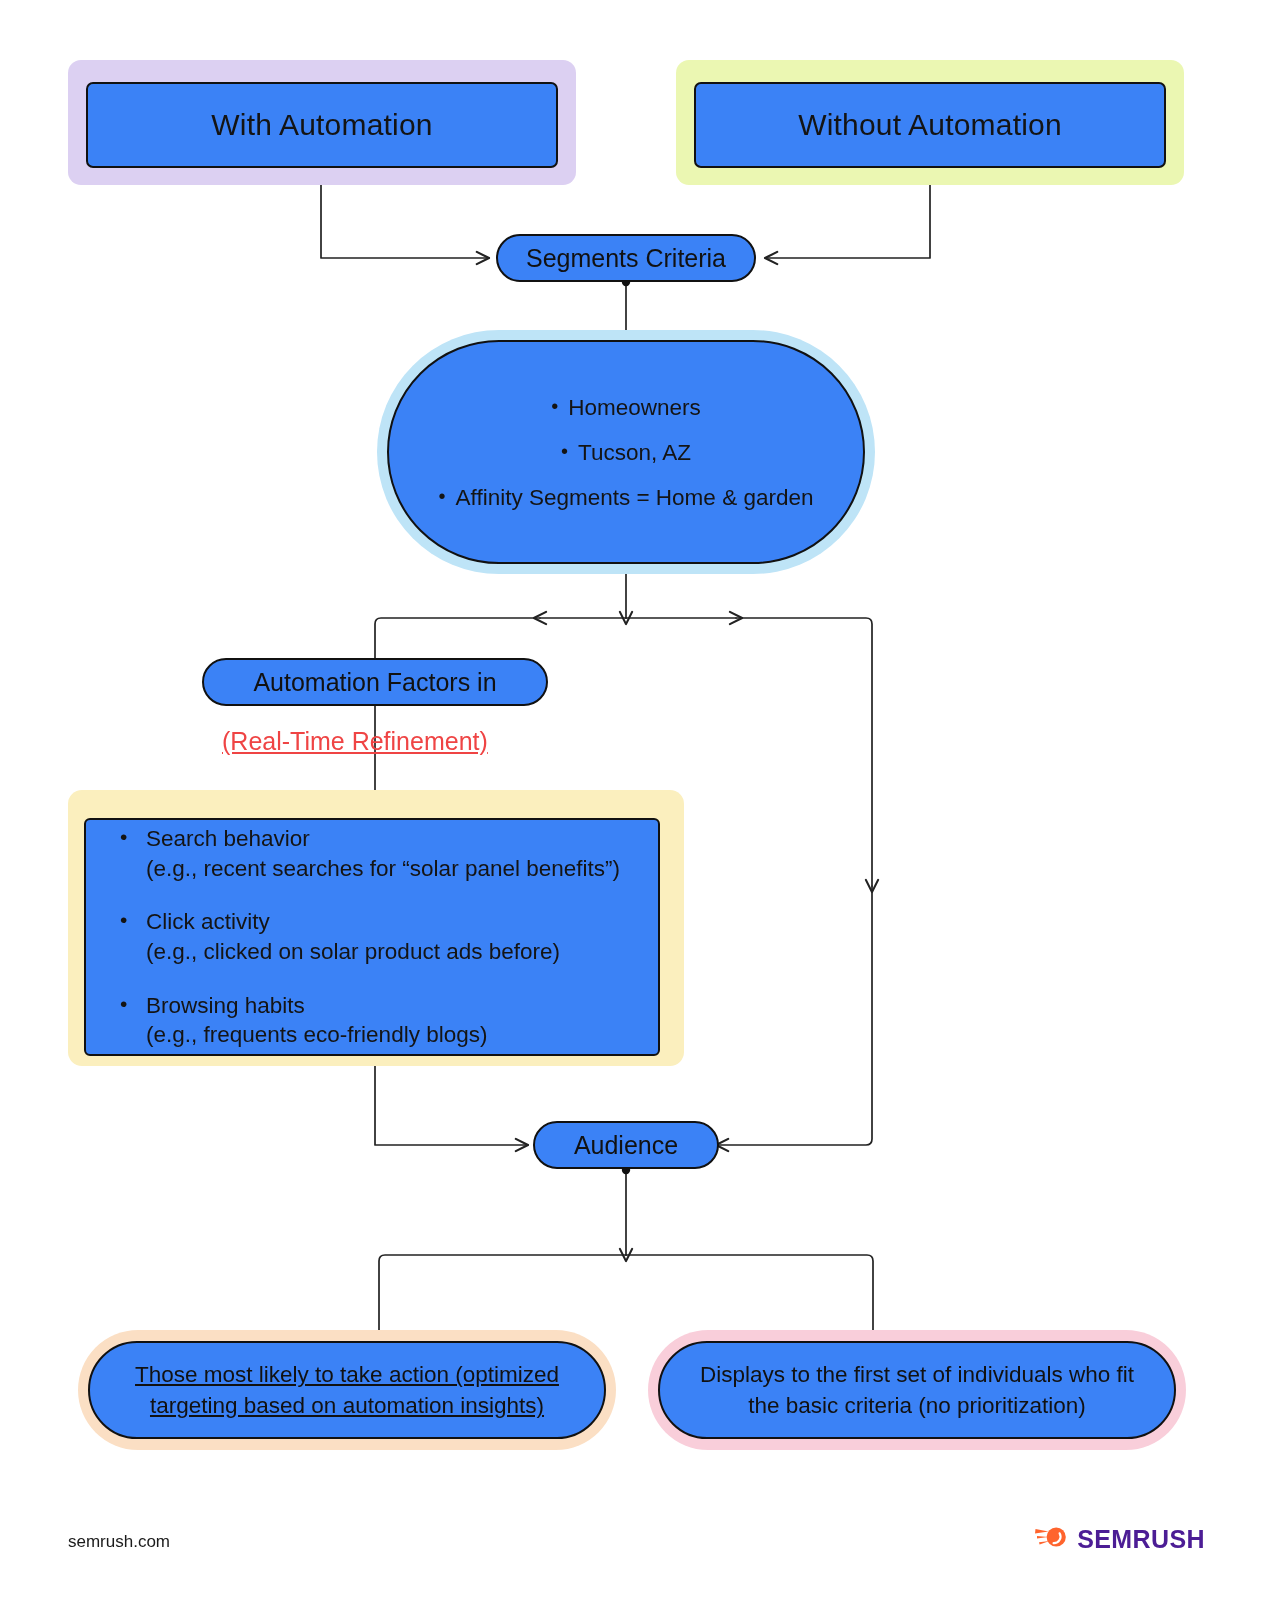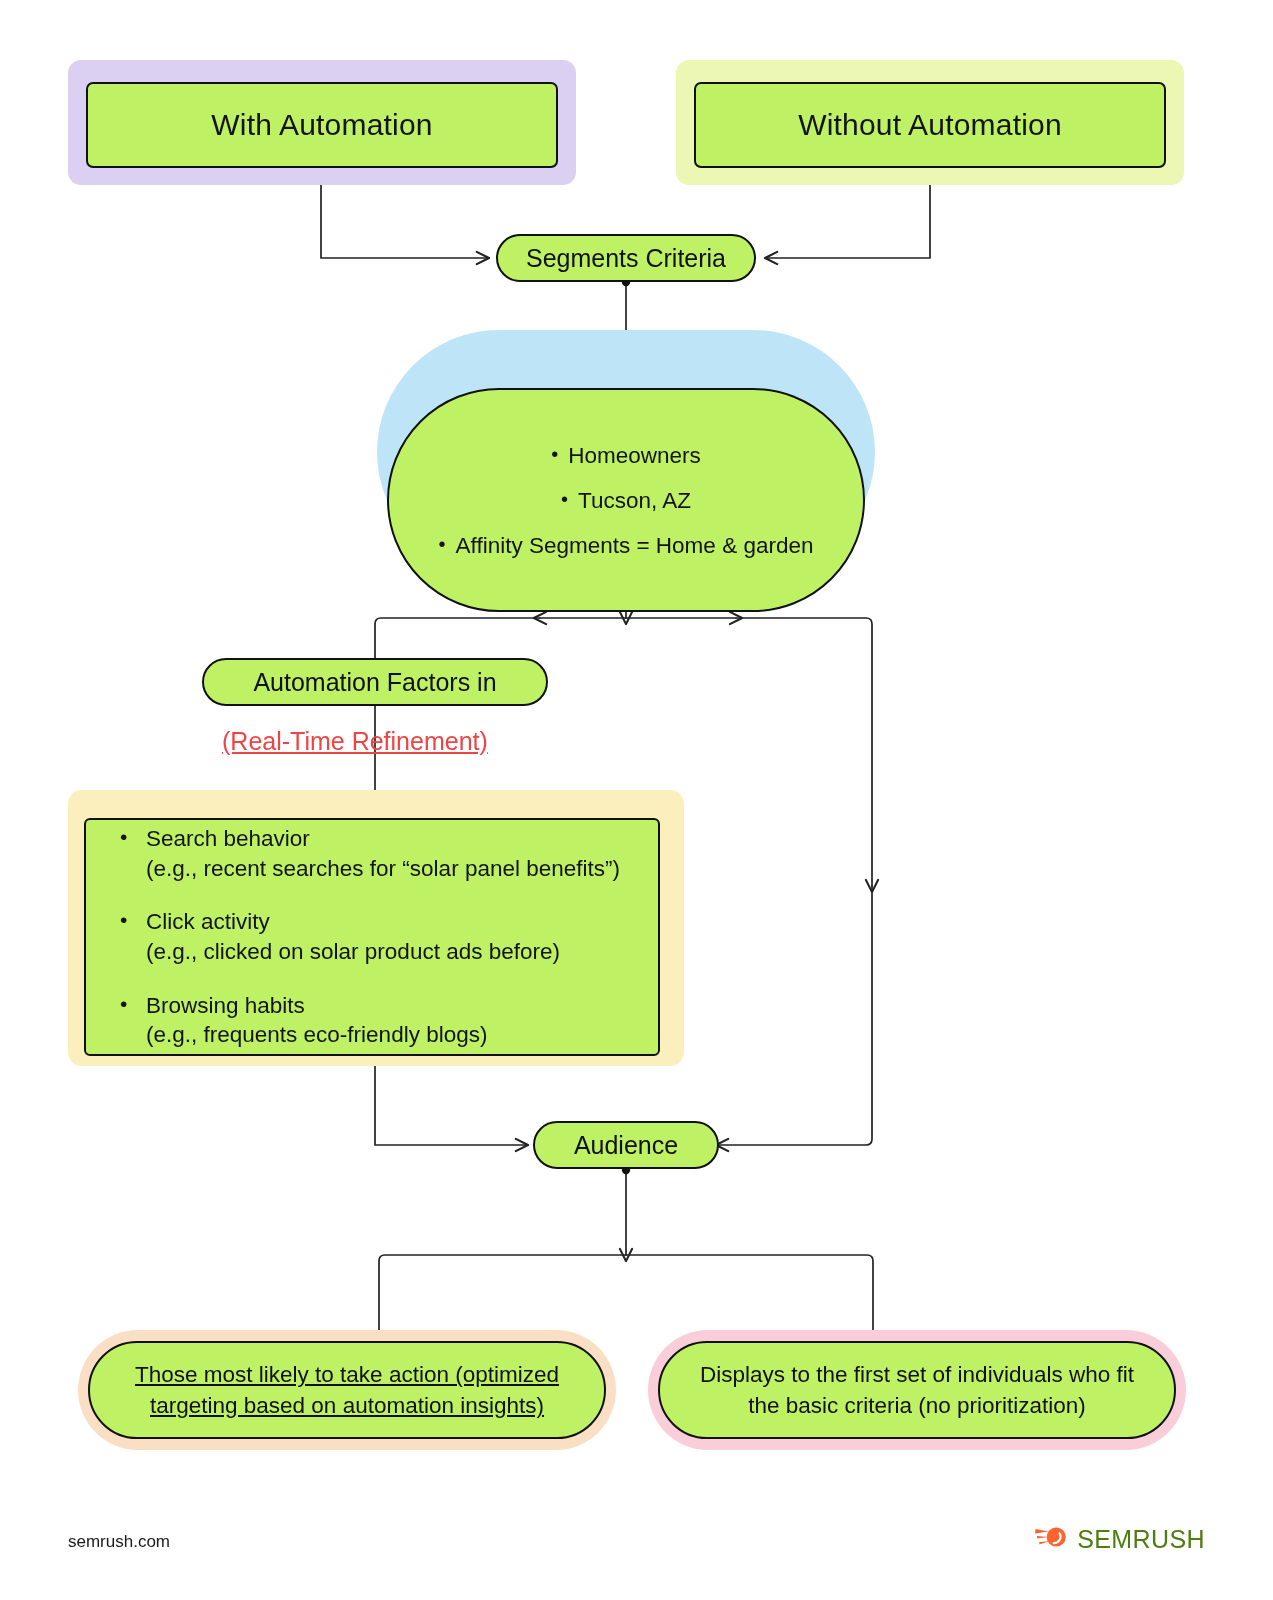--- a/index.html
+++ b/index.html
@@ -36,21 +36,21 @@
   }
 
   
   .node {
     position: absolute;
     box-sizing: border-box;
     z-index: 3;
     display: flex;
     align-items: center;
     justify-content: center;
-    background: #bef264;
+    background: #3b82f6;
     border: 2.6px solid #111111;
     text-align: center;
   }
 
   .halo {
     position: absolute;
     z-index: 2;
   }
 
   
@@ -69,21 +69,20 @@
     padding: 0 14px;
   }
 
   
   .criteria-box {
     border-radius: 999px;
     flex-direction: column;
     justify-content: center;
     gap: 0;
     padding: 2px 30px;
-    margin-top: 48px;
   }
   .criteria-halo { border-radius: 999px; }
   .criteria-list {
     list-style: none;
     margin: 0;
     padding: 0;
     width: 100%;
   }
   .criteria-list li {
     font-size: 22.5px;
@@ -172,23 +171,23 @@
   #brand {
     position: absolute;
     right: 68px;
     top: 34px;
     display: flex;
     align-items: center;
     gap: 9px;
   }
   #brand-word {
     font-size: 25px;
-    font-weight: normal;
+    font-weight: bold;
     letter-spacing: .4px;
-    color: #4d7c0f;
+    color: #4c1d95;
   }
 </style>
 </head>
 <body>
 
 <div id="canvas">
 
   <svg id="edges" viewBox="0 0 1273 1600">
     <defs>
       <marker id="arrowOpen" viewBox="0 0 10 10" refX="9" refY="5" markerWidth="9" markerHeight="9" orient="auto-start-reverse">

